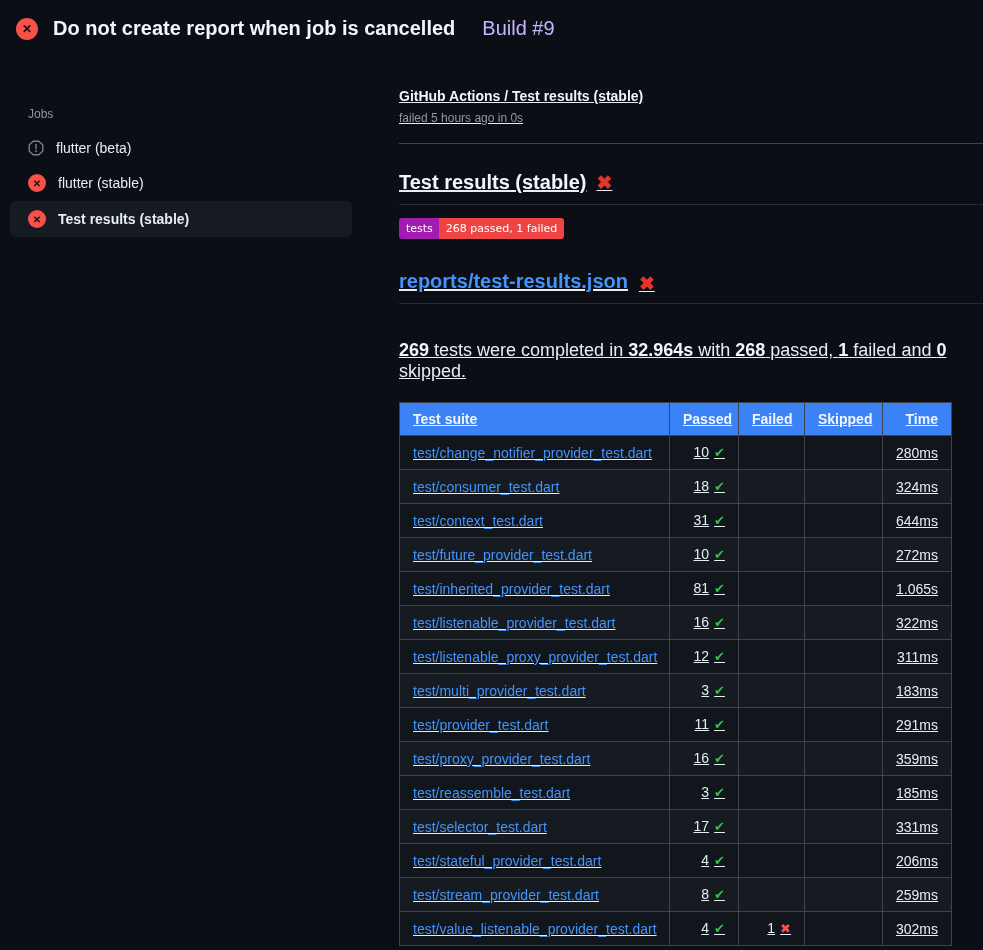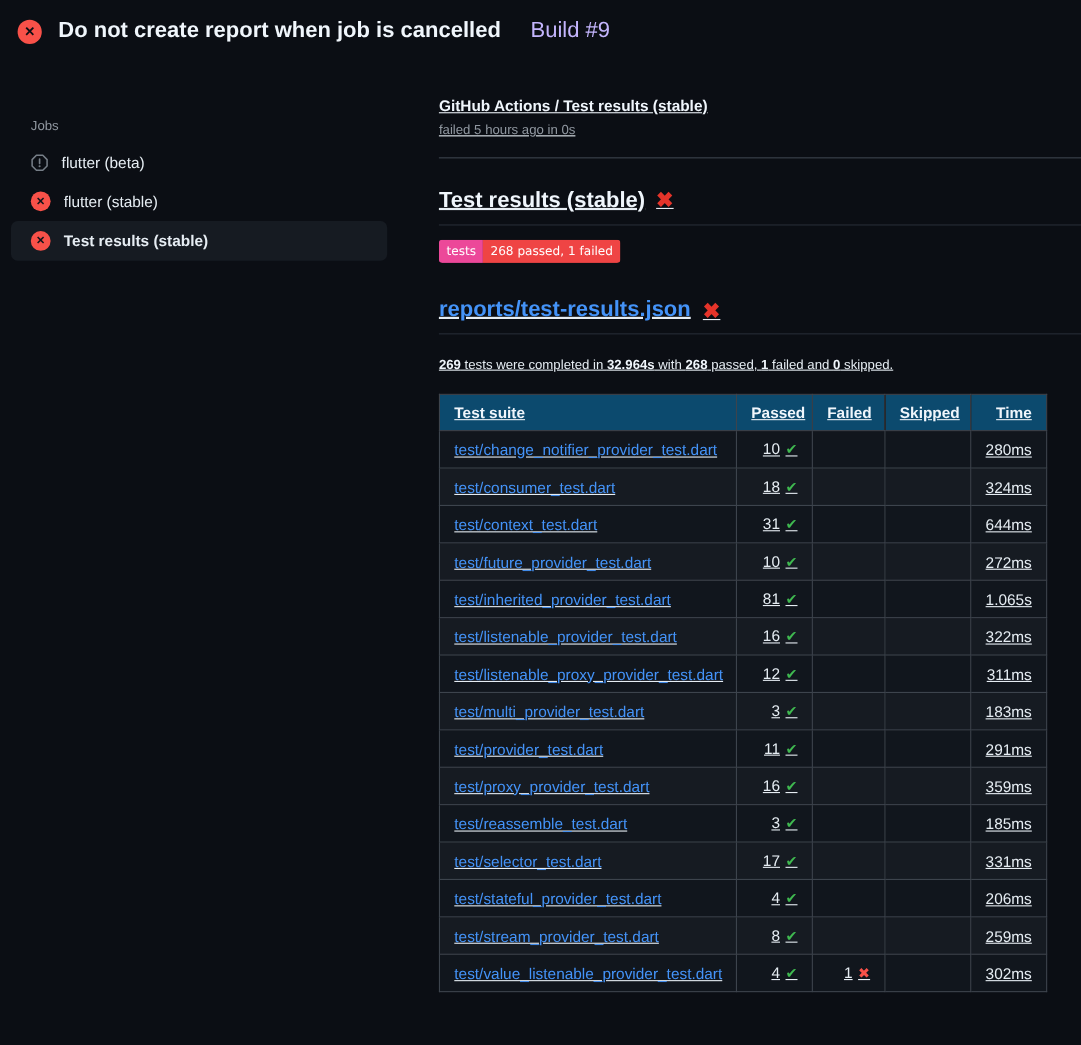--- a/index.html
+++ b/index.html
@@ -55,43 +55,43 @@
     border-bottom: 1px solid #262c36;
     font-size: 20px; font-weight: 700; color: #f0f6fc;
     display: flex; align-items: center; gap: 10px;
   }
   .heading-cross { color: #e5342a; font-size: 19px; font-weight: 700; line-height: 1; }
 
   .badge {
     display: inline-flex; margin-top: 13px; border-radius: 3px; overflow: hidden;
     font-family: "DejaVu Sans", sans-serif; font-size: 11px; line-height: 13px;
   }
-  .badge-label   { background: #ec4899; color: #ffffff; padding: 4px 6px 4px 7px; }
+  .badge-label   { background: #a21caf; color: #ffffff; padding: 4px 6px 4px 7px; }
   .badge-message { background: #ef4444; color: #ffffff; padding: 4px 7px; }
 
   .report-title {
     margin-top: 31px; padding-bottom: 10px;
     border-bottom: 1px solid #262c36;
     font-size: 20px; font-weight: 700; color: #4493f8;
     display: flex; align-items: flex-end; gap: 11px; cursor: pointer;
   }
 
-  .summary-line { margin-top: 20px; font-size: 12px; color: #e6edf3; }
+  .summary-line { margin-top: 36px; font-size: 18px; color: #e6edf3; }
   .summary-line b { color: #f0f6fc; }
 
   
   table.results {
     margin-top: 20px; width: 552px;
     border-collapse: collapse; font-size: 14px; table-layout: fixed;
   }
   .results th, .results td {
     border: 1px solid #3d444d; padding: 6px 13px; line-height: 20px;
     overflow: hidden; white-space: nowrap;
   }
-  .results th { font-weight: 700; text-align: right; background: #0c4a6e; color: #f0f6fc; }
+  .results th { font-weight: 700; text-align: right; background: #3b82f6; color: #f0f6fc; }
   .results th.col-suite { text-align: left; }
   .results tbody tr:nth-child(odd)  td { background: #11161d; }
   .results tbody tr:nth-child(even) td { background: #161b22; }
   .results td.cell-suite a { color: #4493f8; text-decoration: none; }
   .results td.num, .results td.time { text-align: right; }
   .icon-check { color: #3fb950; font-size: 13px; margin-left: 5px; }
   .icon-fail  { color: #f85149; font-size: 13px; margin-left: 5px; }
   .col-suite   { width: 270px; }
   .col-passed  { width: 69px; }
   .col-failed  { width: 66px; }

